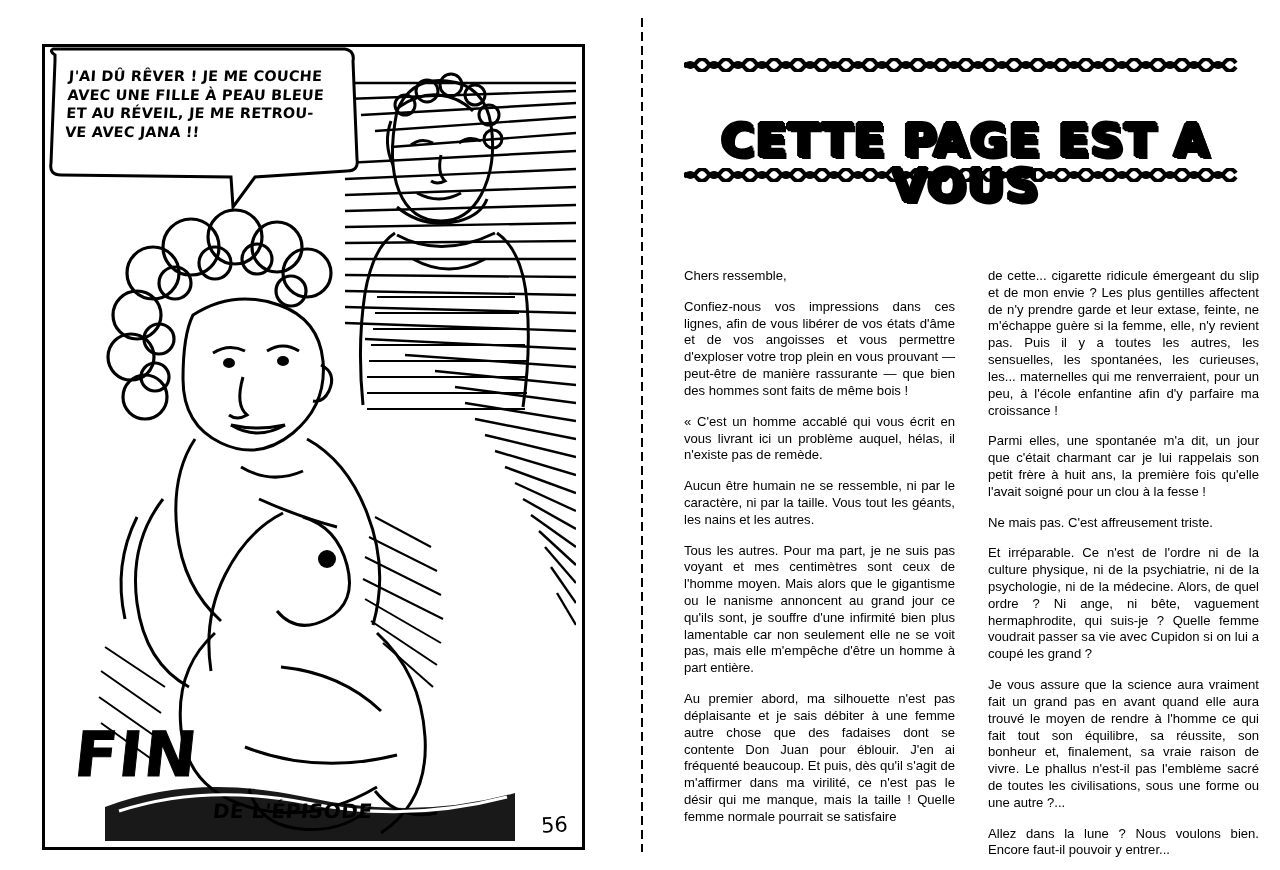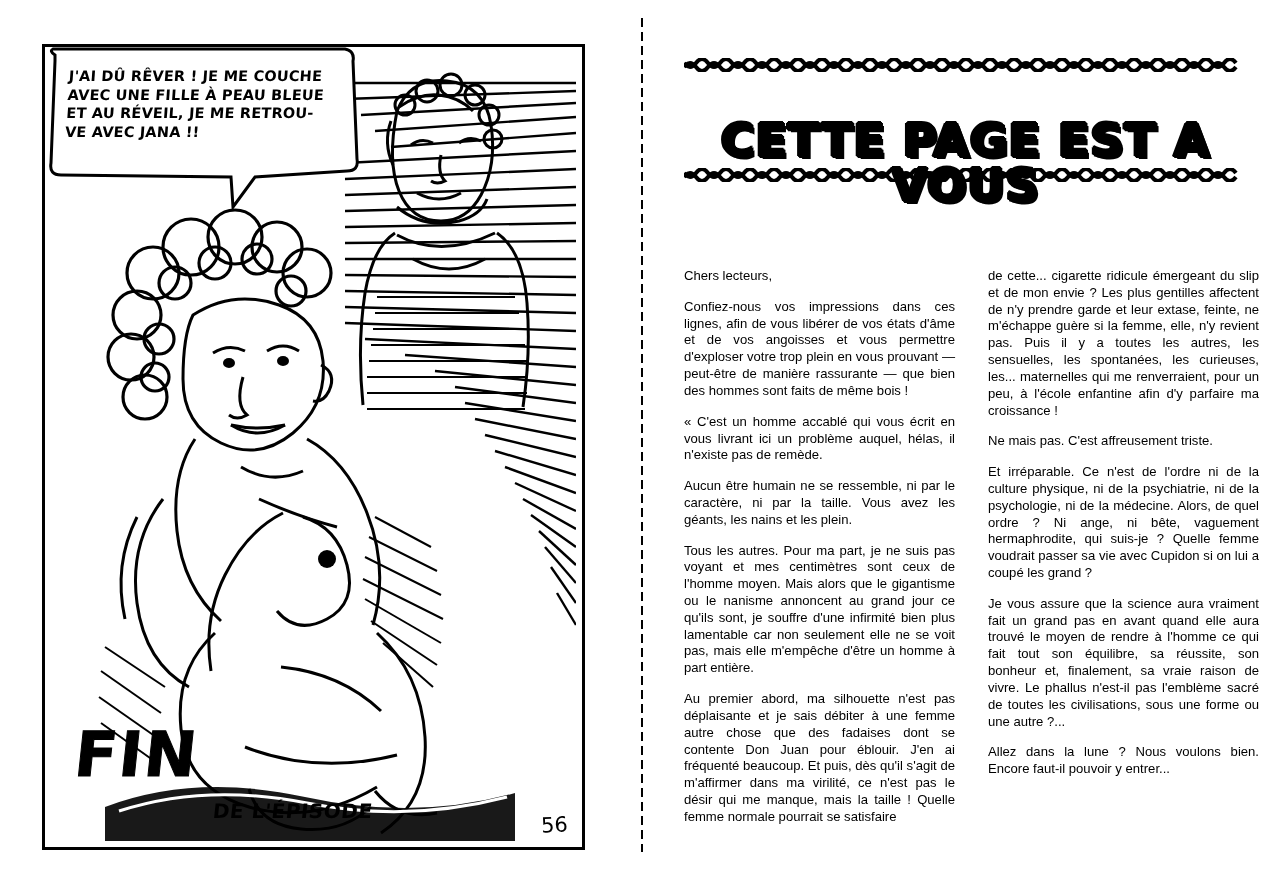--- a/index.html
+++ b/index.html
@@ -372,30 +372,31 @@
     <div class="rule-wave bottom">
       <svg width="563" height="14" viewBox="0 0 563 14" xmlns="http://www.w3.org/2000/svg">
         <path d="M0 9 q6 -8 12 0 t12 0 t12 0 t12 0 t12 0 t12 0 t12 0 t12 0 t12 0 t12 0 t12 0 t12 0 t12 0 t12 0 t12 0 t12 0 t12 0 t12 0 t12 0 t12 0 t12 0 t12 0 t12 0 t12 0 t12 0 t12 0 t12 0 t12 0 t12 0 t12 0 t12 0 t12 0 t12 0 t12 0 t12 0 t12 0 t12 0 t12 0 t12 0 t12 0 t12 0 t12 0 t12 0 t12 0 t12 0 t12 0" fill="none" stroke="#000" stroke-width="4"></path>
         <path d="M0 5 q6 8 12 0 t12 0 t12 0 t12 0 t12 0 t12 0 t12 0 t12 0 t12 0 t12 0 t12 0 t12 0 t12 0 t12 0 t12 0 t12 0 t12 0 t12 0 t12 0 t12 0 t12 0 t12 0 t12 0 t12 0 t12 0 t12 0 t12 0 t12 0 t12 0 t12 0 t12 0 t12 0 t12 0 t12 0 t12 0 t12 0 t12 0 t12 0 t12 0 t12 0 t12 0 t12 0 t12 0 t12 0 t12 0 t12 0" fill="none" stroke="#000" stroke-width="4"></path>
       </svg>
     </div>
 
     <div class="cols">
 
       <div class="col">
-        <p>Chers lecteurs,</p>
+        <p>Chers ressemble,</p>
         <p>Confiez-nous vos impressions dans ces lignes, afin de vous libérer de vos états d'âme et de vos angoisses et vous permettre d'exploser votre trop plein en vous prouvant — peut-être de manière rassurante — que bien des hommes sont faits de même bois !</p>
         <p>« C'est un homme accablé qui vous écrit en vous livrant ici un problème auquel, hélas, il n'existe pas de remède.</p>
-        <p>Aucun être humain ne se ressemble, ni par le caractère, ni par la taille. Vous avez les géants, les nains et les plein.</p>
+        <p>Aucun être humain ne se ressemble, ni par le caractère, ni par la taille. Vous tout les géants, les nains et les autres.</p>
         <p>Tous les autres. Pour ma part, je ne suis pas voyant et mes centimètres sont ceux de l'homme moyen. Mais alors que le gigantisme ou le nanisme annoncent au grand jour ce qu'ils sont, je souffre d'une infirmité bien plus lamentable car non seulement elle ne se voit pas, mais elle m'empêche d'être un homme à part entière.</p>
         <p>Au premier abord, ma silhouette n'est pas déplaisante et je sais débiter à une femme autre chose que des fadaises dont se contente Don Juan pour éblouir. J'en ai fréquenté beaucoup. Et puis, dès qu'il s'agit de m'affirmer dans ma virilité, ce n'est pas le désir qui me manque, mais la taille ! Quelle femme normale pourrait se satisfaire</p>
       </div>
 
       <div class="col">
         <p>de cette... cigarette ridicule émergeant du slip et de mon envie ? Les plus gentilles affectent de n'y prendre garde et leur extase, feinte, ne m'échappe guère si la femme, elle, n'y revient pas. Puis il y a toutes les autres, les sensuelles, les spontanées, les curieuses, les... maternelles qui me renverraient, pour un peu, à l'école enfantine afin d'y parfaire ma croissance !</p>
+        <p>Parmi elles, une spontanée m'a dit, un jour que c'était charmant car je lui rappelais son petit frère à huit ans, la première fois qu'elle l'avait soigné pour un clou à la fesse !</p>
         <p>Ne mais pas. C'est affreusement triste.</p>
         <p>Et irréparable. Ce n'est de l'ordre ni de la culture physique, ni de la psychiatrie, ni de la psychologie, ni de la médecine. Alors, de quel ordre ? Ni ange, ni bête, vaguement hermaphrodite, qui suis-je ? Quelle femme voudrait passer sa vie avec Cupidon si on lui a coupé les grand ?</p>
         <p>Je vous assure que la science aura vraiment fait un grand pas en avant quand elle aura trouvé le moyen de rendre à l'homme ce qui fait tout son équilibre, sa réussite, son bonheur et, finalement, sa vraie raison de vivre. Le phallus n'est-il pas l'emblème sacré de toutes les civilisations, sous une forme ou une autre ?...</p>
         <p>Allez dans la lune ? Nous voulons bien. Encore faut-il pouvoir y entrer...</p>
       </div>
 
     </div>
   </div>
 
 </div>

